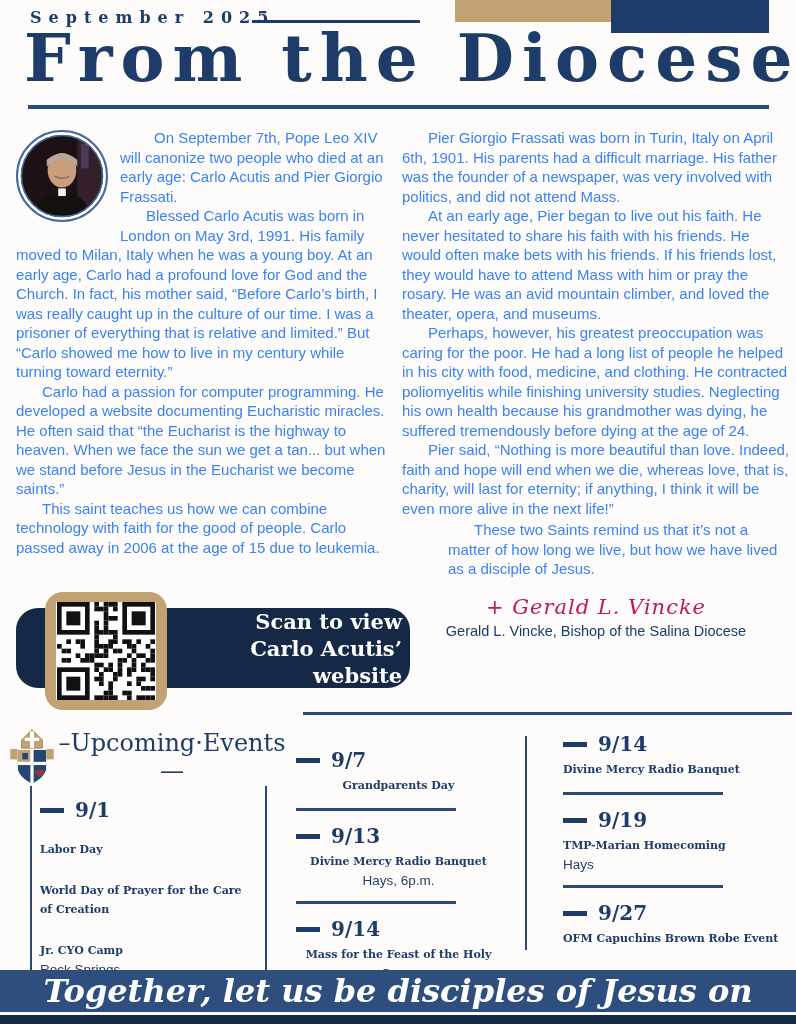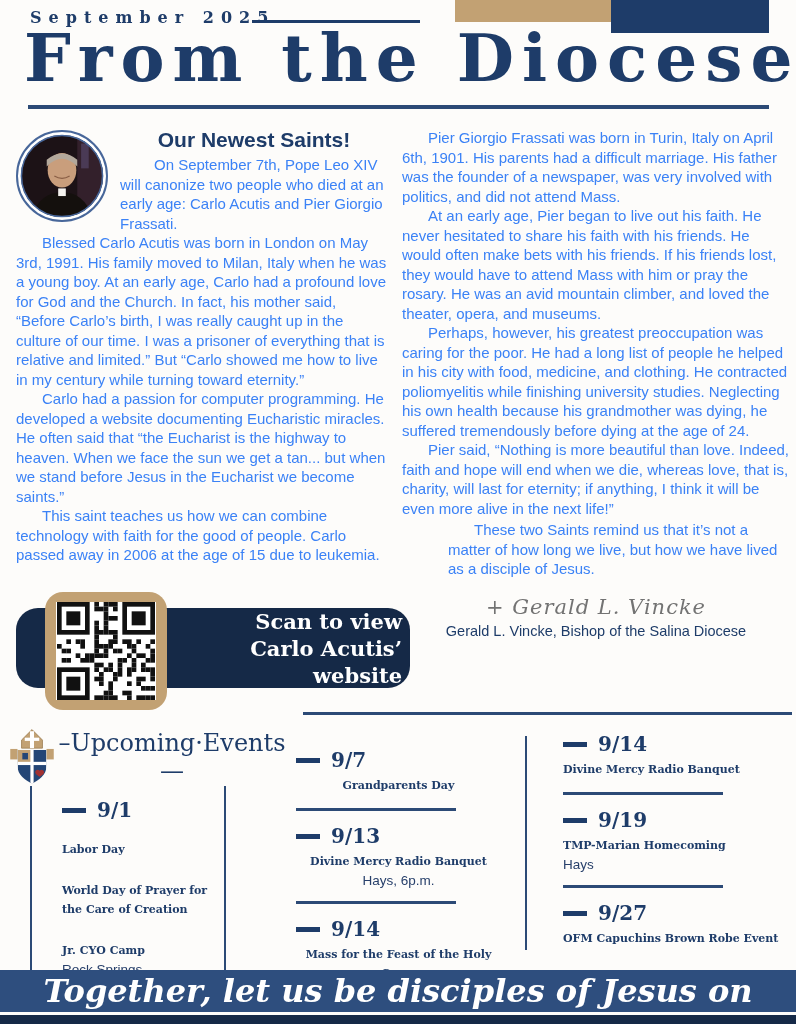--- a/index.html
+++ b/index.html
@@ -54,37 +54,37 @@
     background:#c2a173; border-radius:18px;
   }
   .qr-inner { position:absolute; left:11px; top:10px; right:11px; bottom:10px; background:#fff; }
   .qr-inner svg { display:block; width:100%; height:100%; }
 
   
   .closing { margin:2px 4px 0 46px !important; text-indent:18px; }
   .signature { text-align:center; margin-top:16px; }
   .sig-script {
     font-family:"DejaVu Serif", serif; font-style:italic; font-size:21px;
-    color:#737373; letter-spacing:1px;
+    color:#be185d; letter-spacing:1px;
   }
   .sig-name { font-size:14.5px; color:#1e3c69; margin-top:4px; }
 
   
   .events { position:absolute; left:0; top:712px; width:796px; height:256px; }
   .events-topline { position:absolute; left:303px; top:0; width:489px; height:3px; background:#2c4a76; }
   .events-head { position:absolute; left:6px; top:16px; width:280px; display:flex; align-items:center; }
   .crest { width:52px; height:58px; flex:0 0 auto; }
   .events-title {
     font-family:"DejaVu Serif", serif; font-weight:normal; font-size:24px;
     color:#1e3c69; flex:1; text-align:center;
   }
   .events-list1 {
-    position:absolute; left:30px; top:74px; width:196px; min-height:164px;
+    position:absolute; left:30px; top:74px; width:237px; min-height:164px;
     border-left:2px solid #2c4a76; border-right:2px solid #2c4a76;
-    padding:12px 8px 10px 30px;
+    padding:12px 8px 10px 8px;
   }
   .event-date {
     display:flex; align-items:center; gap:11px;
     font-family:"DejaVu Serif", serif; font-weight:bold; font-size:20px; color:#1e3c69;
   }
   .dash { width:24px; height:5px; background:#1e3c69; flex:0 0 auto; }
   .event-title {
     font-family:"DejaVu Serif", serif; font-weight:bold; font-size:11px;
     line-height:19px; color:#1e3c69; margin-top:4px;
   }
@@ -130,21 +130,20 @@
           <rect x="64" y="10" width="8" height="26" fill="#4a3a55"></rect>
           <path d="M12 88 q8 -27 32 -27 q24 0 32 27 Z" fill="#14100d"></path>
           <rect x="40" y="57" width="8" height="8" fill="#f4f2ee"></rect>
           <ellipse cx="44" cy="38" rx="15" ry="18" fill="#c99e7c"></ellipse>
           <path d="M28 34 q16 -16 32 0 l0 -7 q-16 -13 -32 0 Z" fill="#b3a89b"></path>
           <path d="M36 44 q8 5 16 0" stroke="#8a5f46" stroke-width="1.4" fill="none"></path>
         </g>
         <circle cx="44" cy="44" r="42.5" fill="none" stroke="#48679a" stroke-width="1.6"></circle>
       </svg>
     </div>
-    <h2 class="article-heading">Our Newest Saints!</h2>
     <p style="text-indent:34px;">On September 7th, Pope Leo XIV will canonize two people who died at an early age: Carlo Acutis and Pier Giorgio Frassati.</p>
     <p>Blessed Carlo Acutis was born in London on May 3rd, 1991. His family moved to Milan, Italy when he was a young boy. At an early age, Carlo had a profound love for God and the Church. In fact, his mother said, “Before Carlo’s birth, I was really caught up in the culture of our time. I was a prisoner of everything that is relative and limited.” But “Carlo showed me how to live in my century while turning toward eternity.”</p>
     <p>Carlo had a passion for computer programming. He developed a website documenting Eucharistic miracles. He often said that “the Eucharist is the highway to heaven. When we face the sun we get a tan... but when we stand before Jesus in the Eucharist we become saints.”</p>
     <p>This saint teaches us how we can combine technology with faith for the good of people. Carlo passed away in 2006 at the age of 15 due to leukemia.</p>
   </div>
 
   <div class="qr-pill">
     <div class="qr-label">Scan to view Carlo Acutis’ website</div>
   </div>
   <div class="qr-frame">

